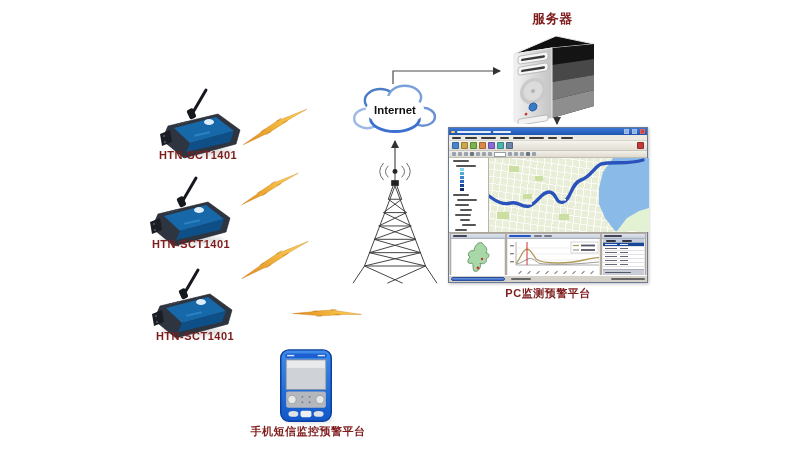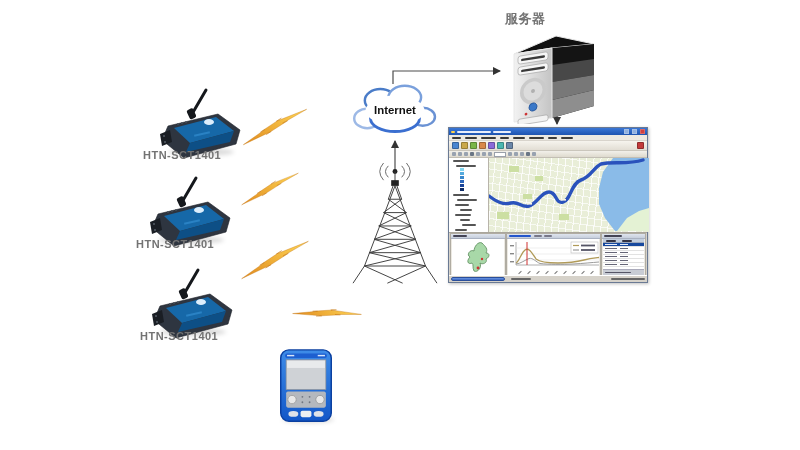--- a/index.html
+++ b/index.html
@@ -1,19 +1,19 @@
 <!DOCTYPE html>
 <html><head>
 <meta charset="utf-8">
 <style>
   html,body{margin:0;padding:0;background:#fff;}
   .canvas{position:relative;width:800px;height:450px;background:#fff;overflow:hidden;
           font-family:"Liberation Sans","DejaVu Sans",sans-serif;}
   .abs{position:absolute;}
-  .lbl{position:absolute;font-weight:bold;color:#737373;font-size:11px;
+  .lbl{position:absolute;font-weight:bold;color:#7f1d1d;text-align:center;font-size:11px;
        letter-spacing:.5px;white-space:nowrap;}
   .shadow{position:absolute;background:rgba(0,0,0,.14);border-radius:50%;filter:blur(2px);}
   
   .win{position:absolute;left:448px;top:127px;width:200px;height:156px;background:#ece9e2;
        border:1px solid #6a7a94;box-sizing:border-box;box-shadow:1px 1px 3px rgba(0,0,0,.25);}
   .titlebar{position:absolute;left:0;top:0;right:0;height:7px;
             background:linear-gradient(#3a77d6,#1d53b0);display:flex;align-items:center;padding:0 2px;gap:2px;}
   .titledash{height:2px;background:#e8eefc;border-radius:1px;}
   .winbtn{width:5px;height:5px;margin-left:1px;border:1px solid #fff3;box-sizing:border-box;}
   .menubar{position:absolute;left:0;top:7px;right:0;height:6px;background:#ece9e2;
@@ -377,20 +377,21 @@
         </div>
       </div>
     </div>
 
     <div class="statusbar">
       <div class="progress"></div>
       <div class="dash" style="width:20px;background:#666;height:1.5px"></div>
       <div class="dash" style="width:34px;background:#666;height:1.5px;margin-left:auto"></div>
     </div>
   </div>
+  <div class="lbl" style="left:458px;top:286px;width:180px">PC监测预警平台</div>
 
   <div class="shadow" style="left:282px;top:416px;width:52px;height:7px"></div>
   <svg class="abs" style="left:278px;top:349px" width="56" height="74" viewBox="0 0 60 82">
     <rect x="2" y="1" width="56" height="79" rx="9" fill="url(#phoneG)" stroke="#0a3fa0" stroke-width="1.6"></rect>
     <rect x="7" y="5" width="46" height="5" rx="2" fill="#1d5fd0"></rect>
     <rect x="9" y="6.5" width="8" height="1.6" fill="#d8e6fa"></rect>
     <rect x="43" y="6.5" width="8" height="1.6" fill="#d8e6fa"></rect>
     <rect x="8" y="12" width="44" height="33" fill="#cfd2d6" stroke="#8a9099" stroke-width="0.8"></rect>
     <rect x="9" y="13" width="42" height="8" fill="#e8eaec"></rect>
     <rect x="8" y="47" width="44" height="18" rx="2" fill="#b4b8be"></rect>
@@ -398,14 +399,15 @@
     <circle cx="14.5" cy="56" r="4.6" fill="#e8e8e8" stroke="#888" stroke-width="0.7"></circle>
     <circle cx="45.5" cy="56" r="4.6" fill="#e8e8e8" stroke="#888" stroke-width="0.7"></circle>
     <circle cx="26" cy="53" r="1" fill="#707680"></circle>
       <circle cx="34" cy="53" r="1" fill="#707680"></circle>
     <circle cx="26" cy="59" r="1" fill="#707680"></circle>
       <circle cx="34" cy="59" r="1" fill="#707680"></circle>
     <ellipse cx="16" cy="72" rx="5.5" ry="3.2" fill="#dfe3e8" stroke="#93a" stroke-width="0"></ellipse>
     <ellipse cx="44" cy="72" rx="5.5" ry="3.2" fill="#dfe3e8"></ellipse>
     <rect x="24" y="68.5" width="12" height="7" rx="2" fill="#eef0f2"></rect>
   </svg>
+  <div class="lbl" style="left:243px;top:424px;width:130px">手机短信监控预警平台</div>
 
 </div>
 
 </body></html>

